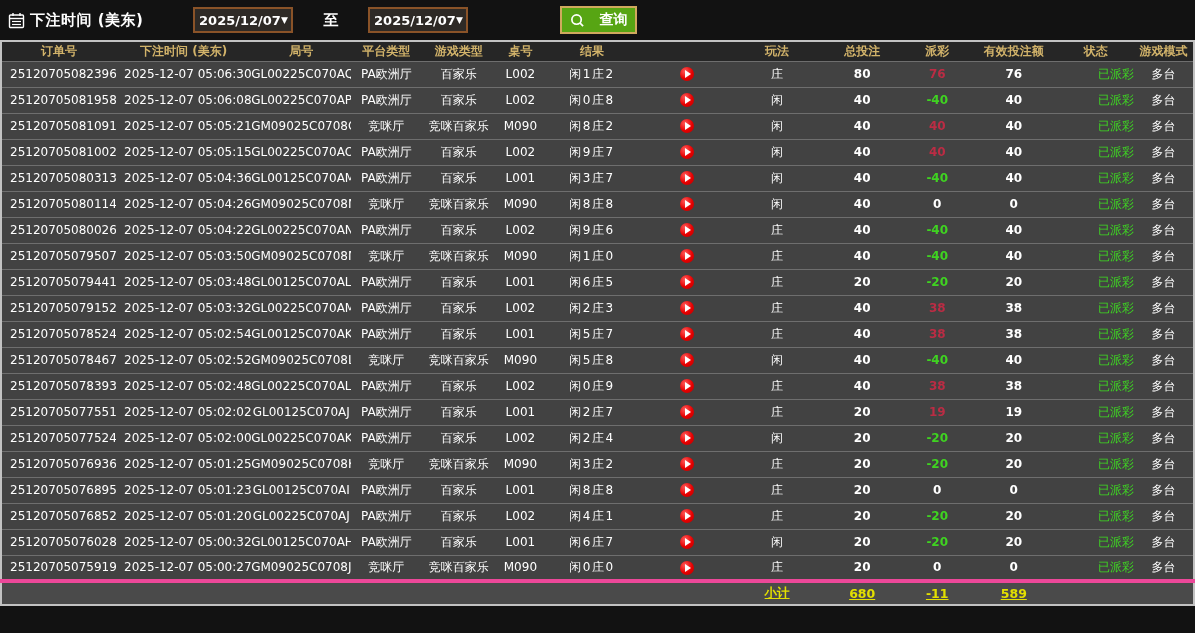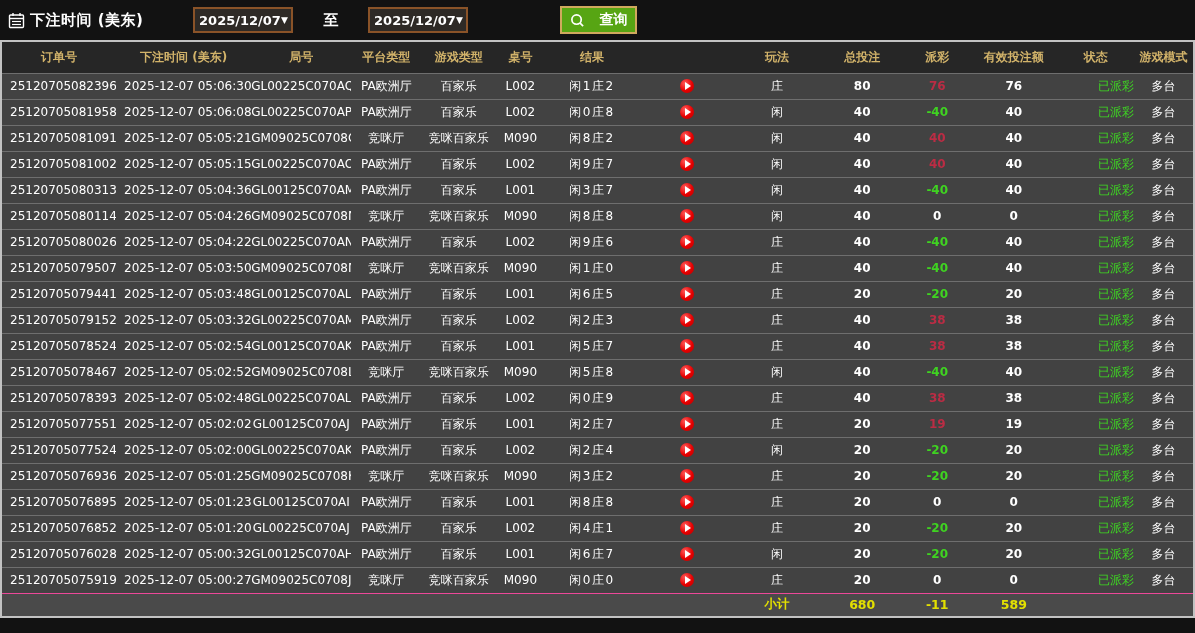--- a/index.html
+++ b/index.html
@@ -37,21 +37,21 @@
   }
 
   
   table {
     width:1195px; border-collapse:collapse; table-layout:fixed;
     border:2px solid var(--table_border,#c2c2c2);
   }
   th {
     background: var(--header_bg,#262626);
     color: var(--header_gold,#d2b36a);
-    font-size:12px; font-weight:bold; height:32px;
+    font-size:12px; font-weight:bold; height:20px;
     border-bottom:1px solid var(--row_line,#6e6e6e);
     white-space:nowrap; overflow:hidden;
   }
   td {
     background: var(--row_bg,#424242);
     color:#fff; font-size:12px; height:26px;
     text-align:center; vertical-align:middle;
     border-top:1px solid var(--row_line,#6e6e6e);
     white-space:nowrap; overflow:hidden;
   }
@@ -71,21 +71,22 @@
   .play-icon::after {
     content:""; position:absolute; left:5px; top:3px;
     border-left:6px solid #fff;
     border-top:4px solid transparent; border-bottom:4px solid transparent;
   }
 
   tr.total-row td {
     background: var(--footer_bg,#4a4a4a);
     color: var(--footer_yellow,#e3e000);
     font-weight:bold; font-size:12.5px; height:24px;
-    border-top:1px solid #ec4899;
+    border-top:4px solid #ec4899;
+    text-decoration:underline;
   }
 </style>
 </head>
 <body>
 
 <div class="topbar">
   <span class="cal-icon">
     <svg width="17" height="17" viewBox="0 0 17 17">
       <rect x="1.5" y="3" width="14" height="12.5" fill="none" stroke="#fff" stroke-width="1.4" rx="1"></rect>
       <line x1="1.5" y1="6.5" x2="15.5" y2="6.5" stroke="#fff" stroke-width="1.4"></line>

